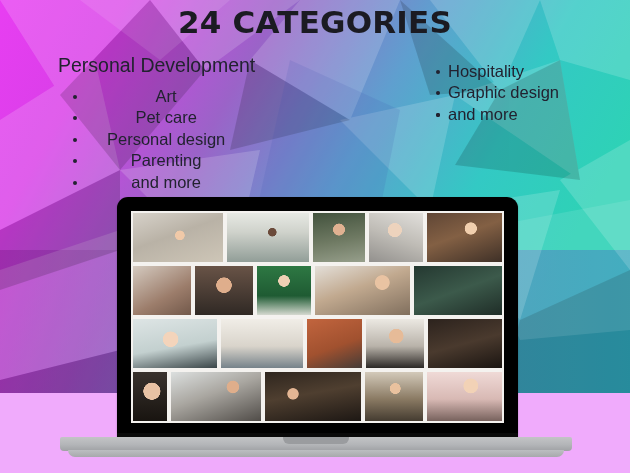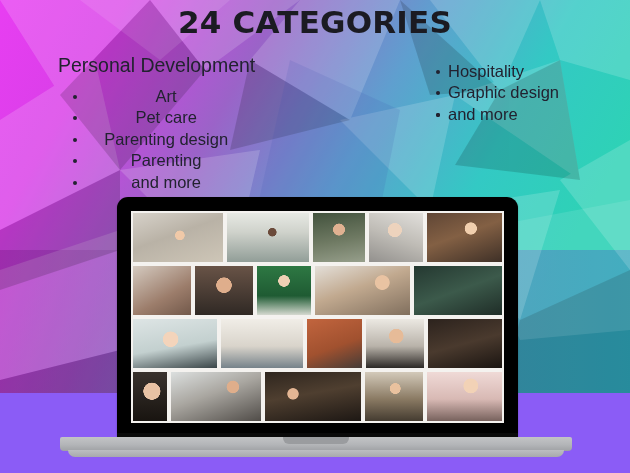--- a/index.html
+++ b/index.html
@@ -1,20 +1,20 @@
 <!DOCTYPE html>
 <html><head>
 <meta charset="utf-8">
 <style>
   html,body{margin:0;padding:0;}
   body{
     width:630px;height:473px;overflow:hidden;background:#ffffff;
     font-family:"Liberation Sans","DejaVu Sans",sans-serif;
   }
-  #stage{position:relative;width:630px;height:473px;overflow:hidden;background:#8b5cf6;}
+  #stage{position:relative;width:630px;height:473px;overflow:hidden;background:#f0abfc;}
 
   
   #banner{
     position:absolute;left:0;top:0;width:630px;height:393px;overflow:hidden;
   }
   #banner svg{display:block;width:630px;height:393px;}
 
   
   #headline{
     position:absolute;top:4px;left:0;width:630px;text-align:center;
@@ -141,21 +141,21 @@
     </svg>
   </div>
 
   <div id="headline">24 CATEGORIES</div>
 
   <div class="col" id="col-personal">
     <div class="col-title">Personal Development</div>
     <ul>
       <li><span class="bullet"></span><span>Art</span></li>
       <li><span class="bullet"></span><span>Pet care</span></li>
-      <li><span class="bullet"></span><span>Parenting design</span></li>
+      <li><span class="bullet"></span><span>Personal design</span></li>
       <li><span class="bullet"></span><span>Parenting</span></li>
       <li><span class="bullet"></span><span>and more</span></li>
     </ul>
   </div>
 
   <div class="col" id="col-career">
     <ul>
       <li><span class="bullet"></span><span>Hospitality</span></li>
       <li><span class="bullet"></span><span>Graphic design</span></li>
       <li><span class="bullet"></span></li>

